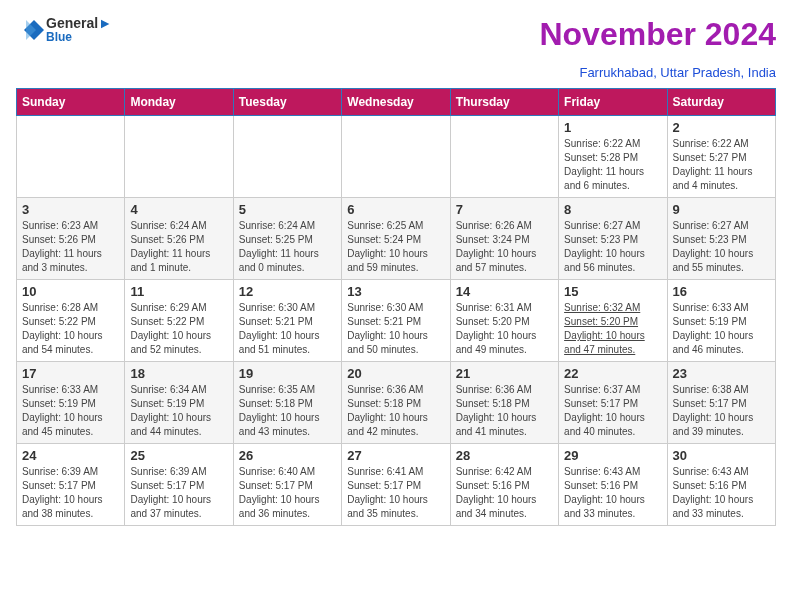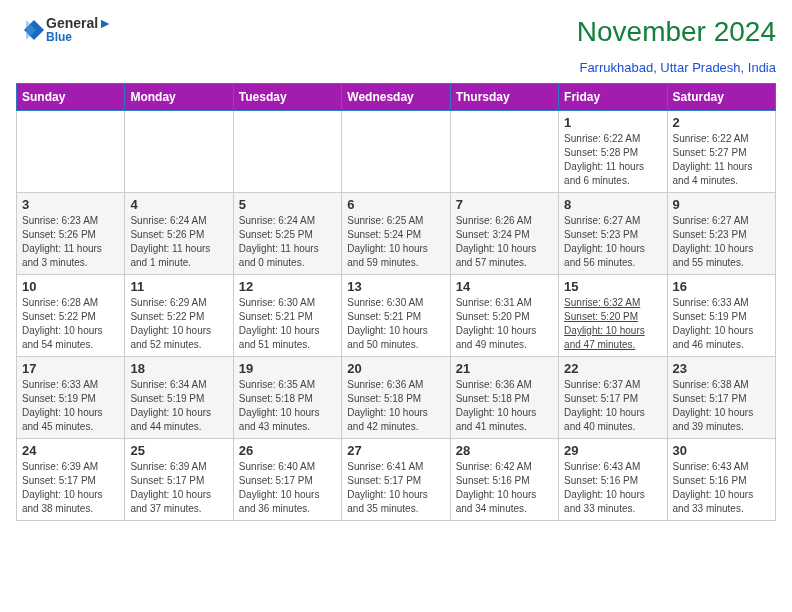--- a/index.html
+++ b/index.html
@@ -22,36 +22,36 @@
     }
     .logo-icon {
       width: 28px;
       height: 28px;
       margin-right: 2px;
     }
     .title-block {
       text-align: right;
     }
     .main-title {
-      font-size: 28px;
-      font-weight: normal;
-      color: #15803d;
+      font-size: 32px;
+      font-weight: bold;
+      color: #a21caf;
     }
     .subtitle {
       font-size: 13px;
       color: #1d4ed8;
       margin-top: 12px;
     }
     table {
       width: 100%;
       border-collapse: collapse;
       font-size: 11px;
     }
     thead tr th {
-      background-color: #a21caf;
+      background-color: #be185d;
       color: #fff;
       padding: 6px 5px;
       text-align: left;
       font-size: 12px;
       font-weight: bold;
       border: 1px solid #2e77bc;
     }
     tbody tr td {
       border: 1px solid #ccc;
       vertical-align: top;

